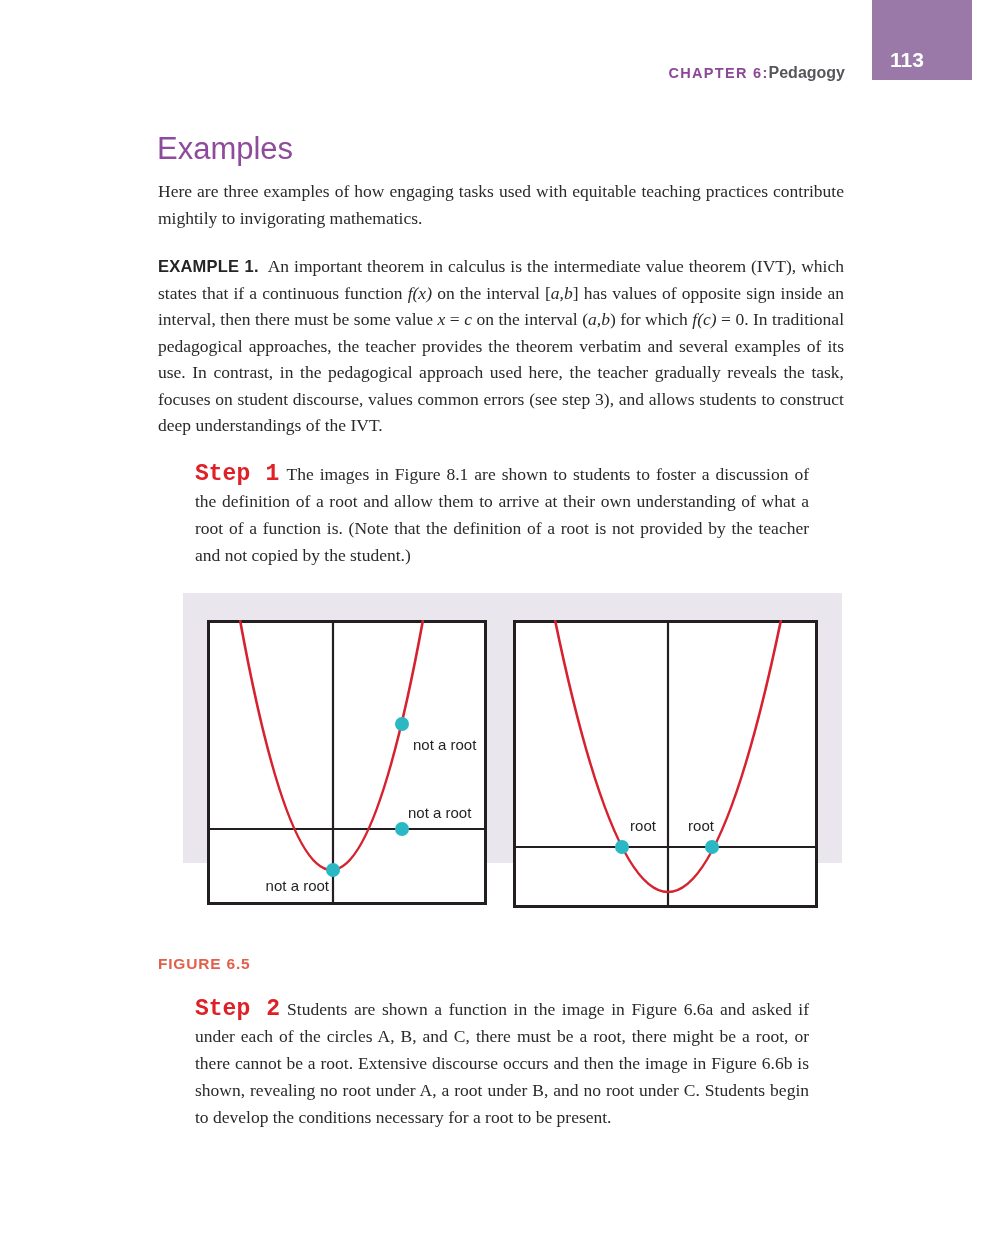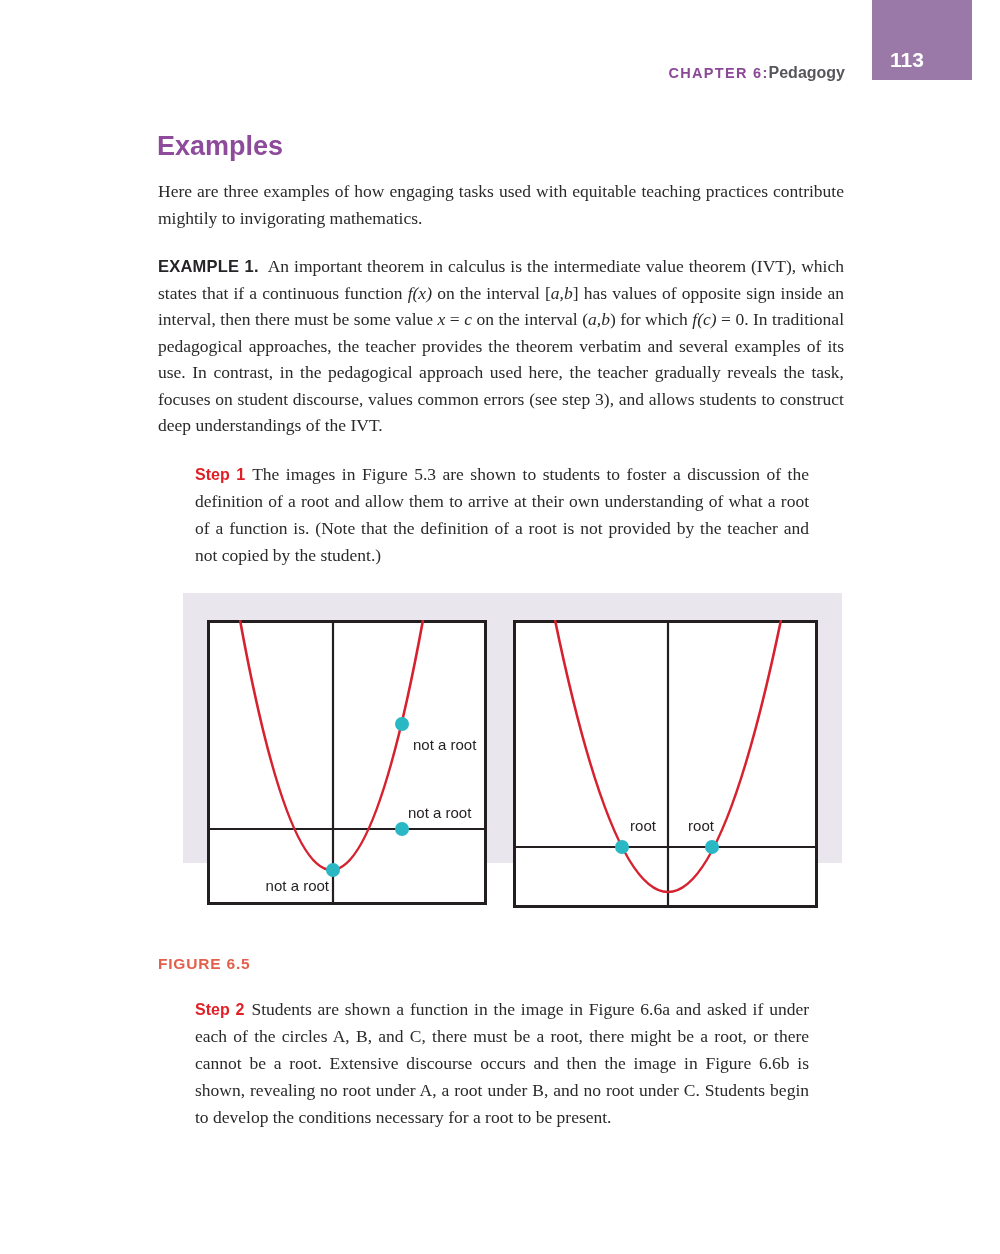--- a/index.html
+++ b/index.html
@@ -32,40 +32,40 @@
   }
   .running-head{
     position:absolute;top:64px;right:155px;white-space:nowrap;
     font-family:"Liberation Sans",sans-serif;font-weight:bold;
     display:flex;align-items:center;
   }
   .chapter-label{color:var(--header-purple);font-size:14.5px;letter-spacing:1.3px;}
   .chapter-name{color:var(--head-gray);font-size:16px;}
   .doc-title{
     position:absolute;left:157px;top:131px;
-    font-family:"Liberation Sans",sans-serif;font-weight:bold;
-    font-size:27px;color:var(--title-purple);
+    font-family:"Liberation Sans",sans-serif;font-weight:normal;
+    font-size:31px;color:var(--title-purple);
   }
   .para{
     font-size:17.5px;line-height:27px;text-align:justify;text-align-last:left;
     color:var(--body-ink);
   }
   .intro{position:absolute;left:158px;top:178px;width:686px;}
   .example1{position:absolute;left:158px;top:253px;width:686px;line-height:26.5px;}
   .example-label{
     font-family:"Liberation Sans",sans-serif;font-weight:bold;
     font-size:16.5px;color:#262427;letter-spacing:0.2px;padding-right:9px;
   }
   .it{font-style:italic;}
   .step{position:absolute;left:195px;width:614px;}
   .step1{top:461px;}
   .step2{top:996px;}
   .step-label{
-    font-family:Liberation Sans, sans-serif;font-weight:bold;
-    font-size:16px;color:var(--step-red);padding-right:7px;
+    font-family:Liberation Mono, monospace;font-weight:bold;
+    font-size:23px;color:var(--step-red);padding-right:7px;
   }
   .figure-panel{
     position:absolute;left:183px;top:593px;width:659px;height:270px;
     background:var(--panel-bg);
   }
   .graph-left{position:absolute;left:24px;top:27px;}
   .graph-right{position:absolute;left:330px;top:27px;}
   .gbox{fill:#ffffff;stroke:var(--ink);stroke-width:3;}
   .gaxis{stroke:var(--ink);stroke-width:2.2;fill:none;}
   .gcurve{fill:none;stroke:var(--curve-red);stroke-width:2.6;}
@@ -90,21 +90,21 @@
   <span class="chapter-label">CHAPTER 6:</span>
   <span class="chapter-name">Pedagogy</span>
 </div>
 
 <h1 class="doc-title">Examples</h1>
 
 <p class="para intro">Here are three examples of how engaging tasks used with equitable teaching practices contribute mightily to invigorating mathematics.</p>
 
 <p class="para example1"><span class="example-label">EXAMPLE 1.</span><span>An important theorem in calculus is the intermediate value theorem (IVT), which states that if a continuous function </span><span class="it">f(x)</span><span> on the interval [</span><span class="it">a,b</span><span>] has values of opposite sign inside an interval, then there must be some value </span><span class="it">x</span><span> = </span><span class="it">c</span><span> on the interval (</span><span class="it">a,b</span><span>) for which </span><span class="it">f(c)</span><span> = 0. In traditional pedagogical approaches, the teacher provides the theorem verbatim and several examples of its use. In contrast, in the pedagogical approach used here, the teacher gradually reveals the task, focuses on student discourse, values common errors (see step 3), and allows students to construct deep understandings of the IVT.</span></p>
 
-<p class="para step step1"><span class="step-label">Step 1</span><span>The images in Figure 5.3 are shown to students to foster a discussion of the definition of a root and allow them to arrive at their own understanding of what a root of a function is. (Note that the definition of a root is not provided by the teacher and not copied by the student.)</span></p>
+<p class="para step step1"><span class="step-label">Step 1</span><span>The images in Figure 8.1 are shown to students to foster a discussion of the definition of a root and allow them to arrive at their own understanding of what a root of a function is. (Note that the definition of a root is not provided by the teacher and not copied by the student.)</span></p>
 
 <div class="figure-panel">
 
   <svg class="graph-left" width="280" height="285" viewBox="0 0 280 285">
     <rect class="gbox" x="1.5" y="1.5" width="277" height="282"></rect>
     <line class="gaxis" x1="126" y1="2" x2="126" y2="283"></line>
     <line class="gaxis" x1="2" y1="209" x2="278" y2="209"></line>
     <path class="gcurve" d="M 33 0 Q 124.5 500 216 0"></path>
     <circle class="gdot" cx="195" cy="104" r="7"></circle>
     <circle class="gdot" cx="195" cy="209" r="7"></circle>

